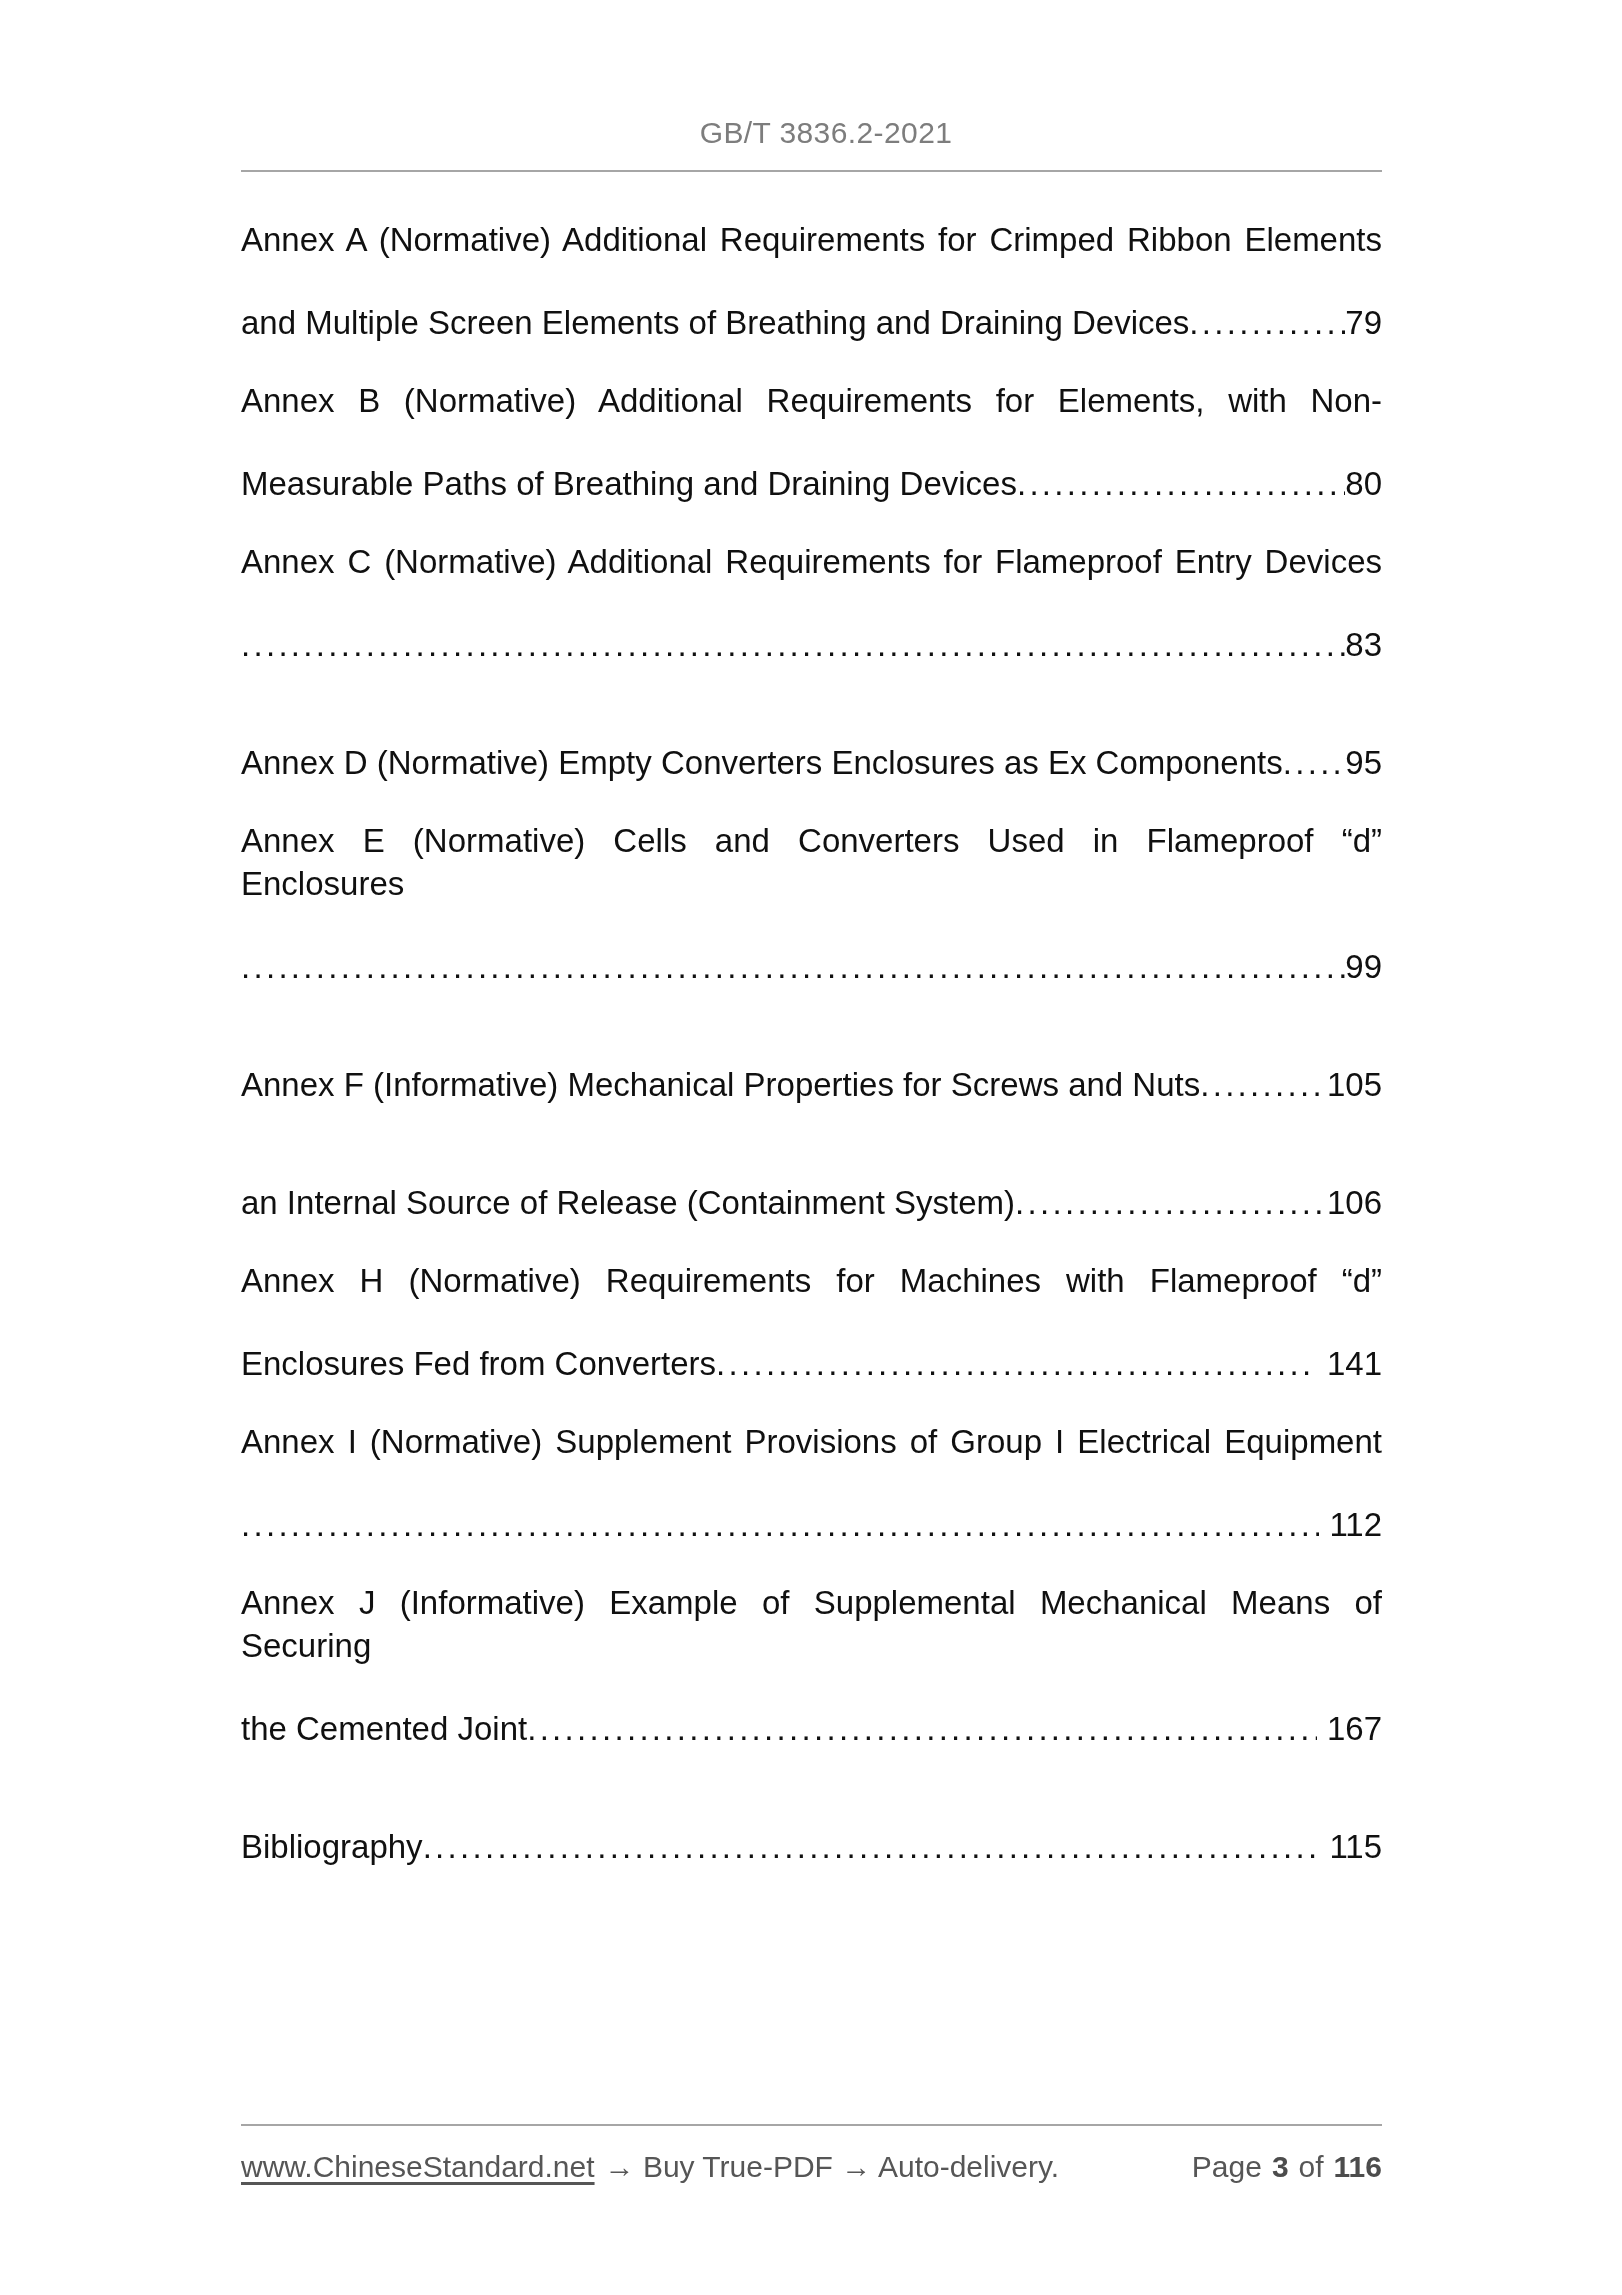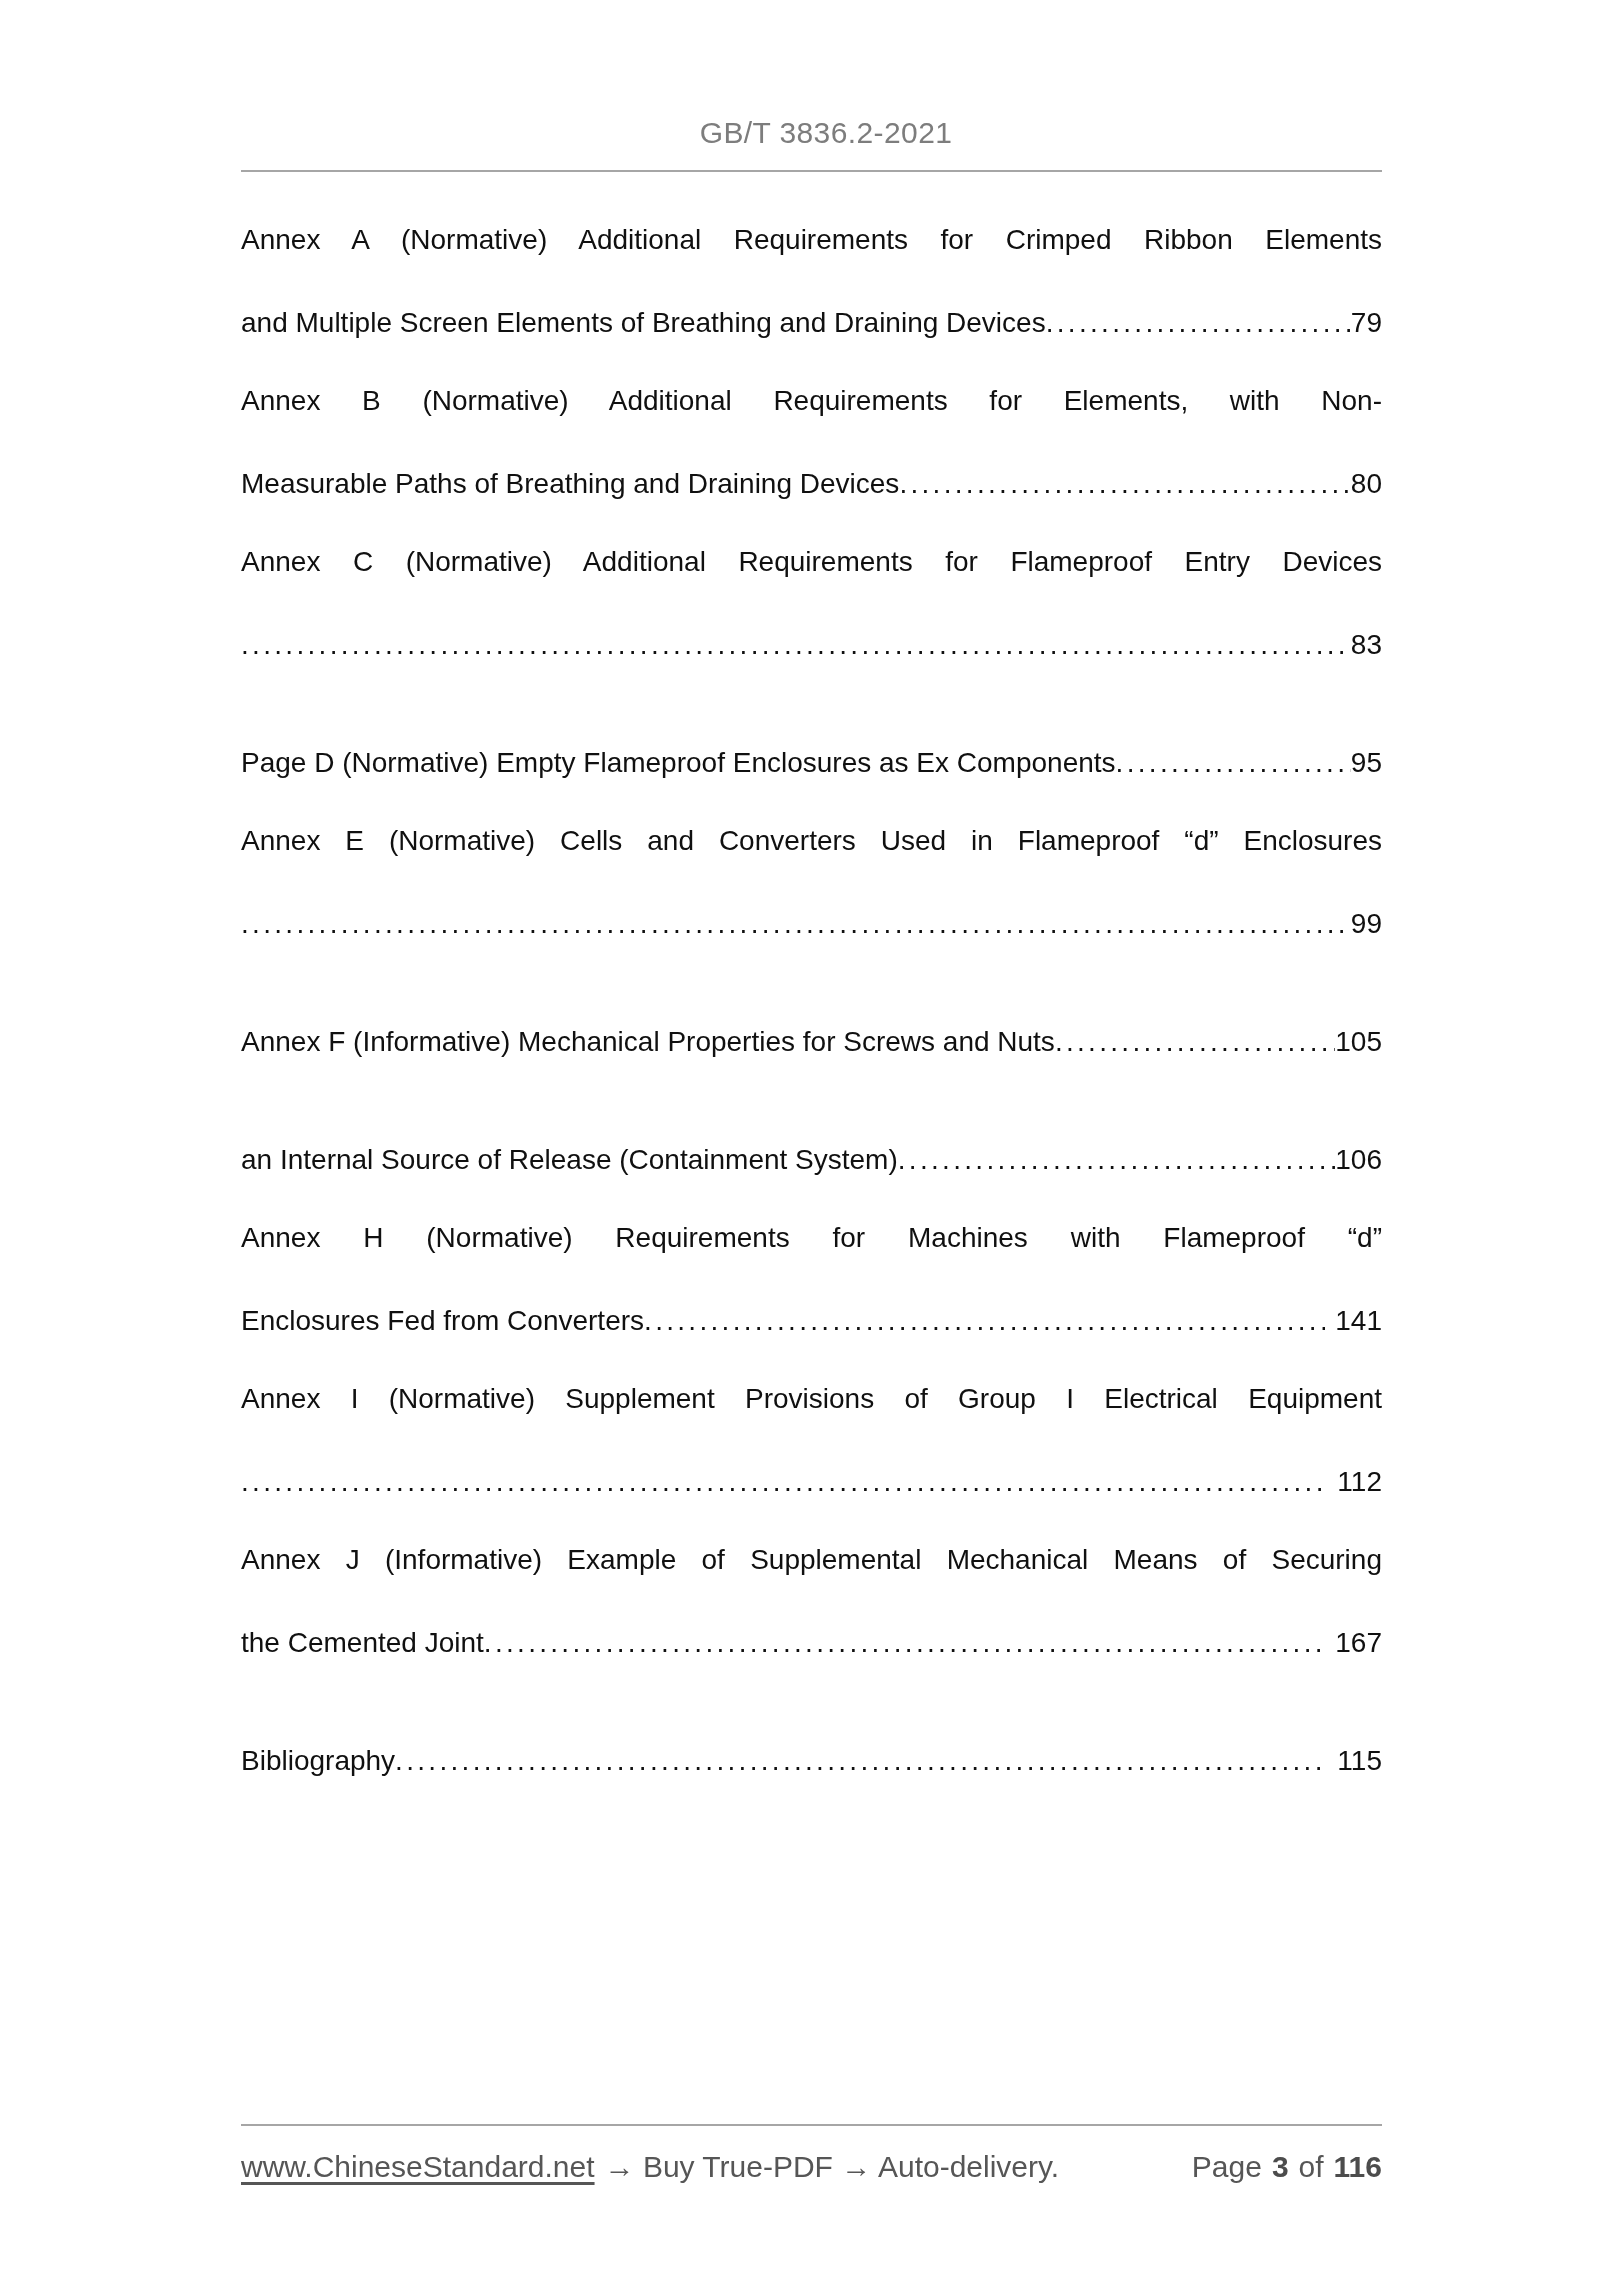--- a/index.html
+++ b/index.html
@@ -29,21 +29,21 @@
     height:1.7px;
     background:#a6a6a6;
   }
   .rule-top{top:170px;}
   .rule-bottom{top:2124px;}
   .toc{
     position:absolute;
     top:218px;
     left:241px;
     width:1141px;
-    font-size:28px;
+    font-size:33px;
     line-height:43px;
     color:#101010;
   }
   .entry{margin-bottom:35px;}
   .just{
     text-align:justify;
     text-align-last:justify;
   }
   .lead{
     display:flex;
@@ -113,21 +113,21 @@
       <div class="just">Annex C (Normative) Additional Requirements for Flameproof Entry Devices</div>
       <div class="lead">
         <span class="lt"></span>
         <span class="dots">..........................................................................................................................................................................</span>
         <span class="pg">83</span>
       </div>
     </div>
 
     <div class="entry">
       <div class="lead">
-        <span class="lt">Page D (Normative) Empty Flameproof Enclosures as Ex Components</span>
+        <span class="lt">Annex D (Normative) Empty Converters Enclosures as Ex Components</span>
         <span class="dots">..........................................................................................................................................................................</span>
         <span class="pg">95</span>
       </div>
     </div>
 
     <div class="entry">
       <div class="just">Annex E (Normative) Cells and Converters Used in Flameproof “d” Enclosures</div>
       <div class="lead">
         <span class="lt"></span>
         <span class="dots">..........................................................................................................................................................................</span>

